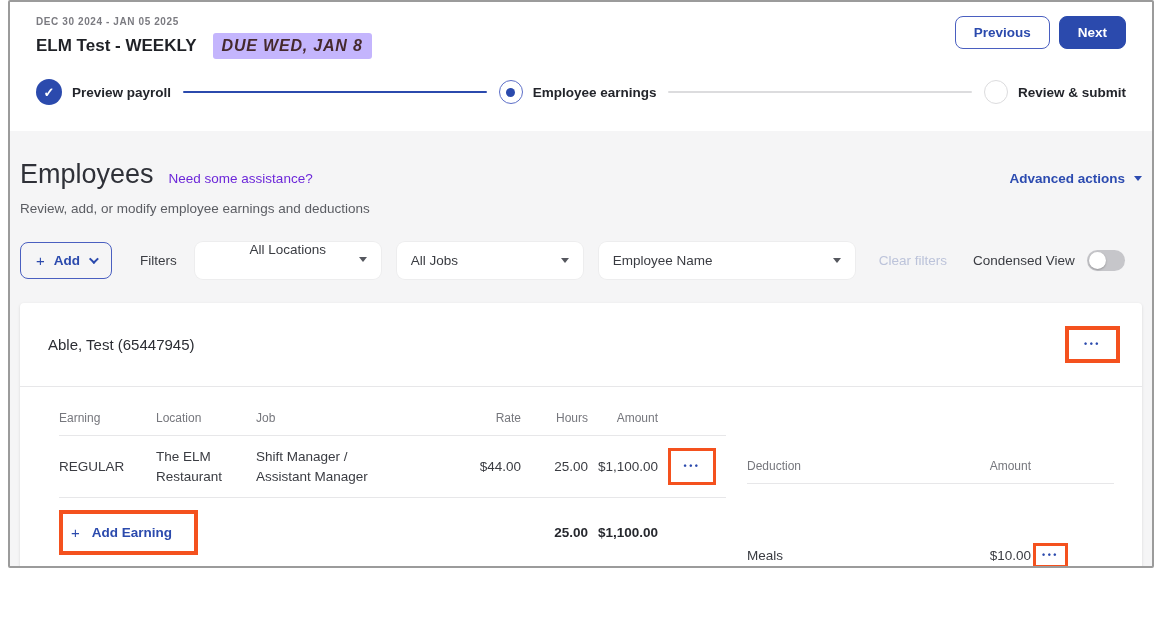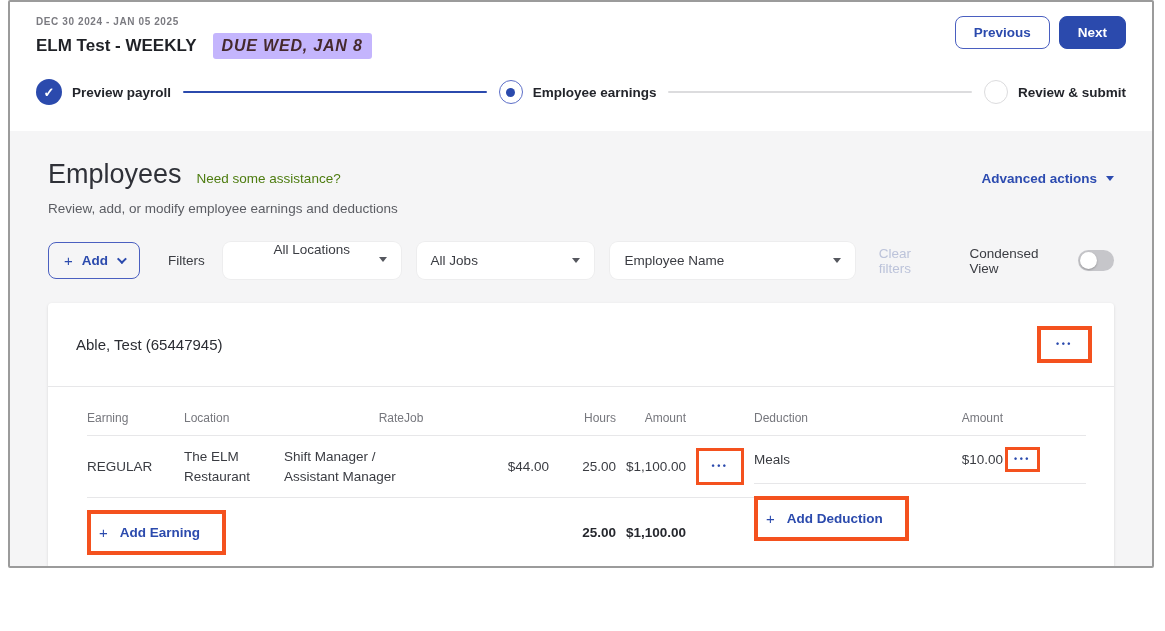--- a/index.html
+++ b/index.html
@@ -28,24 +28,24 @@
   .circle-done { width:26px; height:26px; border-radius:50%; background:#2b4aad; color:#fff;
     display:flex; align-items:center; justify-content:center; font-size:13px; font-weight:700; }
   .circle-active { width:24px; height:24px; border-radius:50%; border:1.5px solid #5d6fc8; background:#fff;
     display:flex; align-items:center; justify-content:center; }
   .circle-active .dot { width:9px; height:9px; border-radius:50%; background:#2b4aad; }
   .circle-empty { width:24px; height:24px; border-radius:50%; border:1.5px solid #dcdcde; background:#fff; }
   .conn { height:2px; flex:1; margin:0 12px; border-radius:1px; }
   .conn-blue { background:#2b4aad; }
   .conn-gray { background:#dcdcde; }
   
-  .page-body { padding:0 38px; }
+  .page-body { padding:0 10px; }
   .emp-row { display:flex; align-items:baseline; margin-top:28px; }
   .emp-heading { font-size:27px; font-weight:400; color:#2f3138; }
-  .assist-link { margin-left:15px; font-size:13.5px; color:#4d7c0f; cursor:pointer;margin-top:8px; }
+  .assist-link { margin-left:15px; font-size:13.5px; color:#6d28d9; cursor:pointer;margin-top:8px; }
   .adv-actions { margin-left:auto; display:flex; align-items:center; gap:9px; font-size:13.5px;
     font-weight:700; color:#2c4bb0; cursor:pointer; }
   .subtitle { margin-top:11px; font-size:13.5px; color:#5b5d63; }
   
   .filterbar { display:flex; align-items:center; margin-top:26px; }
   .add-btn { display:flex; align-items:center; gap:9px; padding:9px 15px; border:1.5px solid #4a5fc0;
     border-radius:8px; color:#2b4aad; font-size:13.5px; font-weight:700; background:transparent; cursor:pointer; }
   .chev { width:7px; height:7px; border-right:2px solid #2b4aad; border-bottom:2px solid #2b4aad;
     transform:rotate(45deg) translateY(-2px); }
   .filters-label { margin:0 18px 0 28px; font-size:13.5px; color:#3a3c42; }
@@ -73,21 +73,21 @@
   
   .ann { border:4px solid #f4511e; display:inline-flex; align-items:center; justify-content:center; }
   .ann-menu { padding:10px 15px; }
   .ann-row-ellipsis { border-width:3px; padding:11px 13px; }
   .ann-ded-ellipsis { border-width:3px; padding:5px 6px; }
   .ann-add { border-width:4px; padding:10px 22px 10px 8px; }
   .card-body { display:flex; justify-content:space-between; padding:18px 28px 0; }
   .etable { width:678px; padding-left:11px; }
   .dtable { width:367px; }
   .egrid { display:grid; grid-template-columns:97px 100px 120px 145px 67px 70px 68px; align-items:center; }
-  .dgrid { display:grid; grid-template-columns:1fr 90px 83px; align-items:center; }
+  .dgrid { display:grid; grid-template-columns:1fr 90px 83px; align-items:center;margin-top:48px; }
   .th { font-size:12px; color:#76777d; padding:6px 0 10px; }
   .td { font-size:13.5px; color:#3a3c42; line-height:1.45; }
   .r { text-align:right; }
   .row-pad { padding:11px 0; }
   .cell-ellipsis { display:flex; justify-content:center; }
   .foot { padding:12px 0 0; }
   .tot { font-size:13.5px; font-weight:700; color:#26282e; }
   .add-link { display:flex; align-items:center; gap:12px; color:#2b4aad; font-size:13.5px;
     font-weight:700; cursor:pointer; white-space:nowrap; }
   .plus { font-weight:400; font-size:15px; }
@@ -179,22 +179,22 @@
         </span>
       </div>
       <div class="divider"></div>
 
       <div class="card-body">
 
         <div class="etable">
           <div class="egrid">
             <span class="th">Earning</span>
             <span class="th">Location</span>
+            <span class="th">Job</span>
             <span class="th r">Rate</span>
-            <span class="th">Job</span>
             <span class="th r">Hours</span>
             <span class="th r">Amount</span>
             <span class="th"></span>
           </div>
           <div class="divider"></div>
           <div class="egrid row-pad">
             <span class="td">REGULAR</span>
             <span class="td">The ELM Restaurant</span>
             <span class="td">Shift Manager / Assistant Manager</span>
             <span class="td r">$44.00</span>

